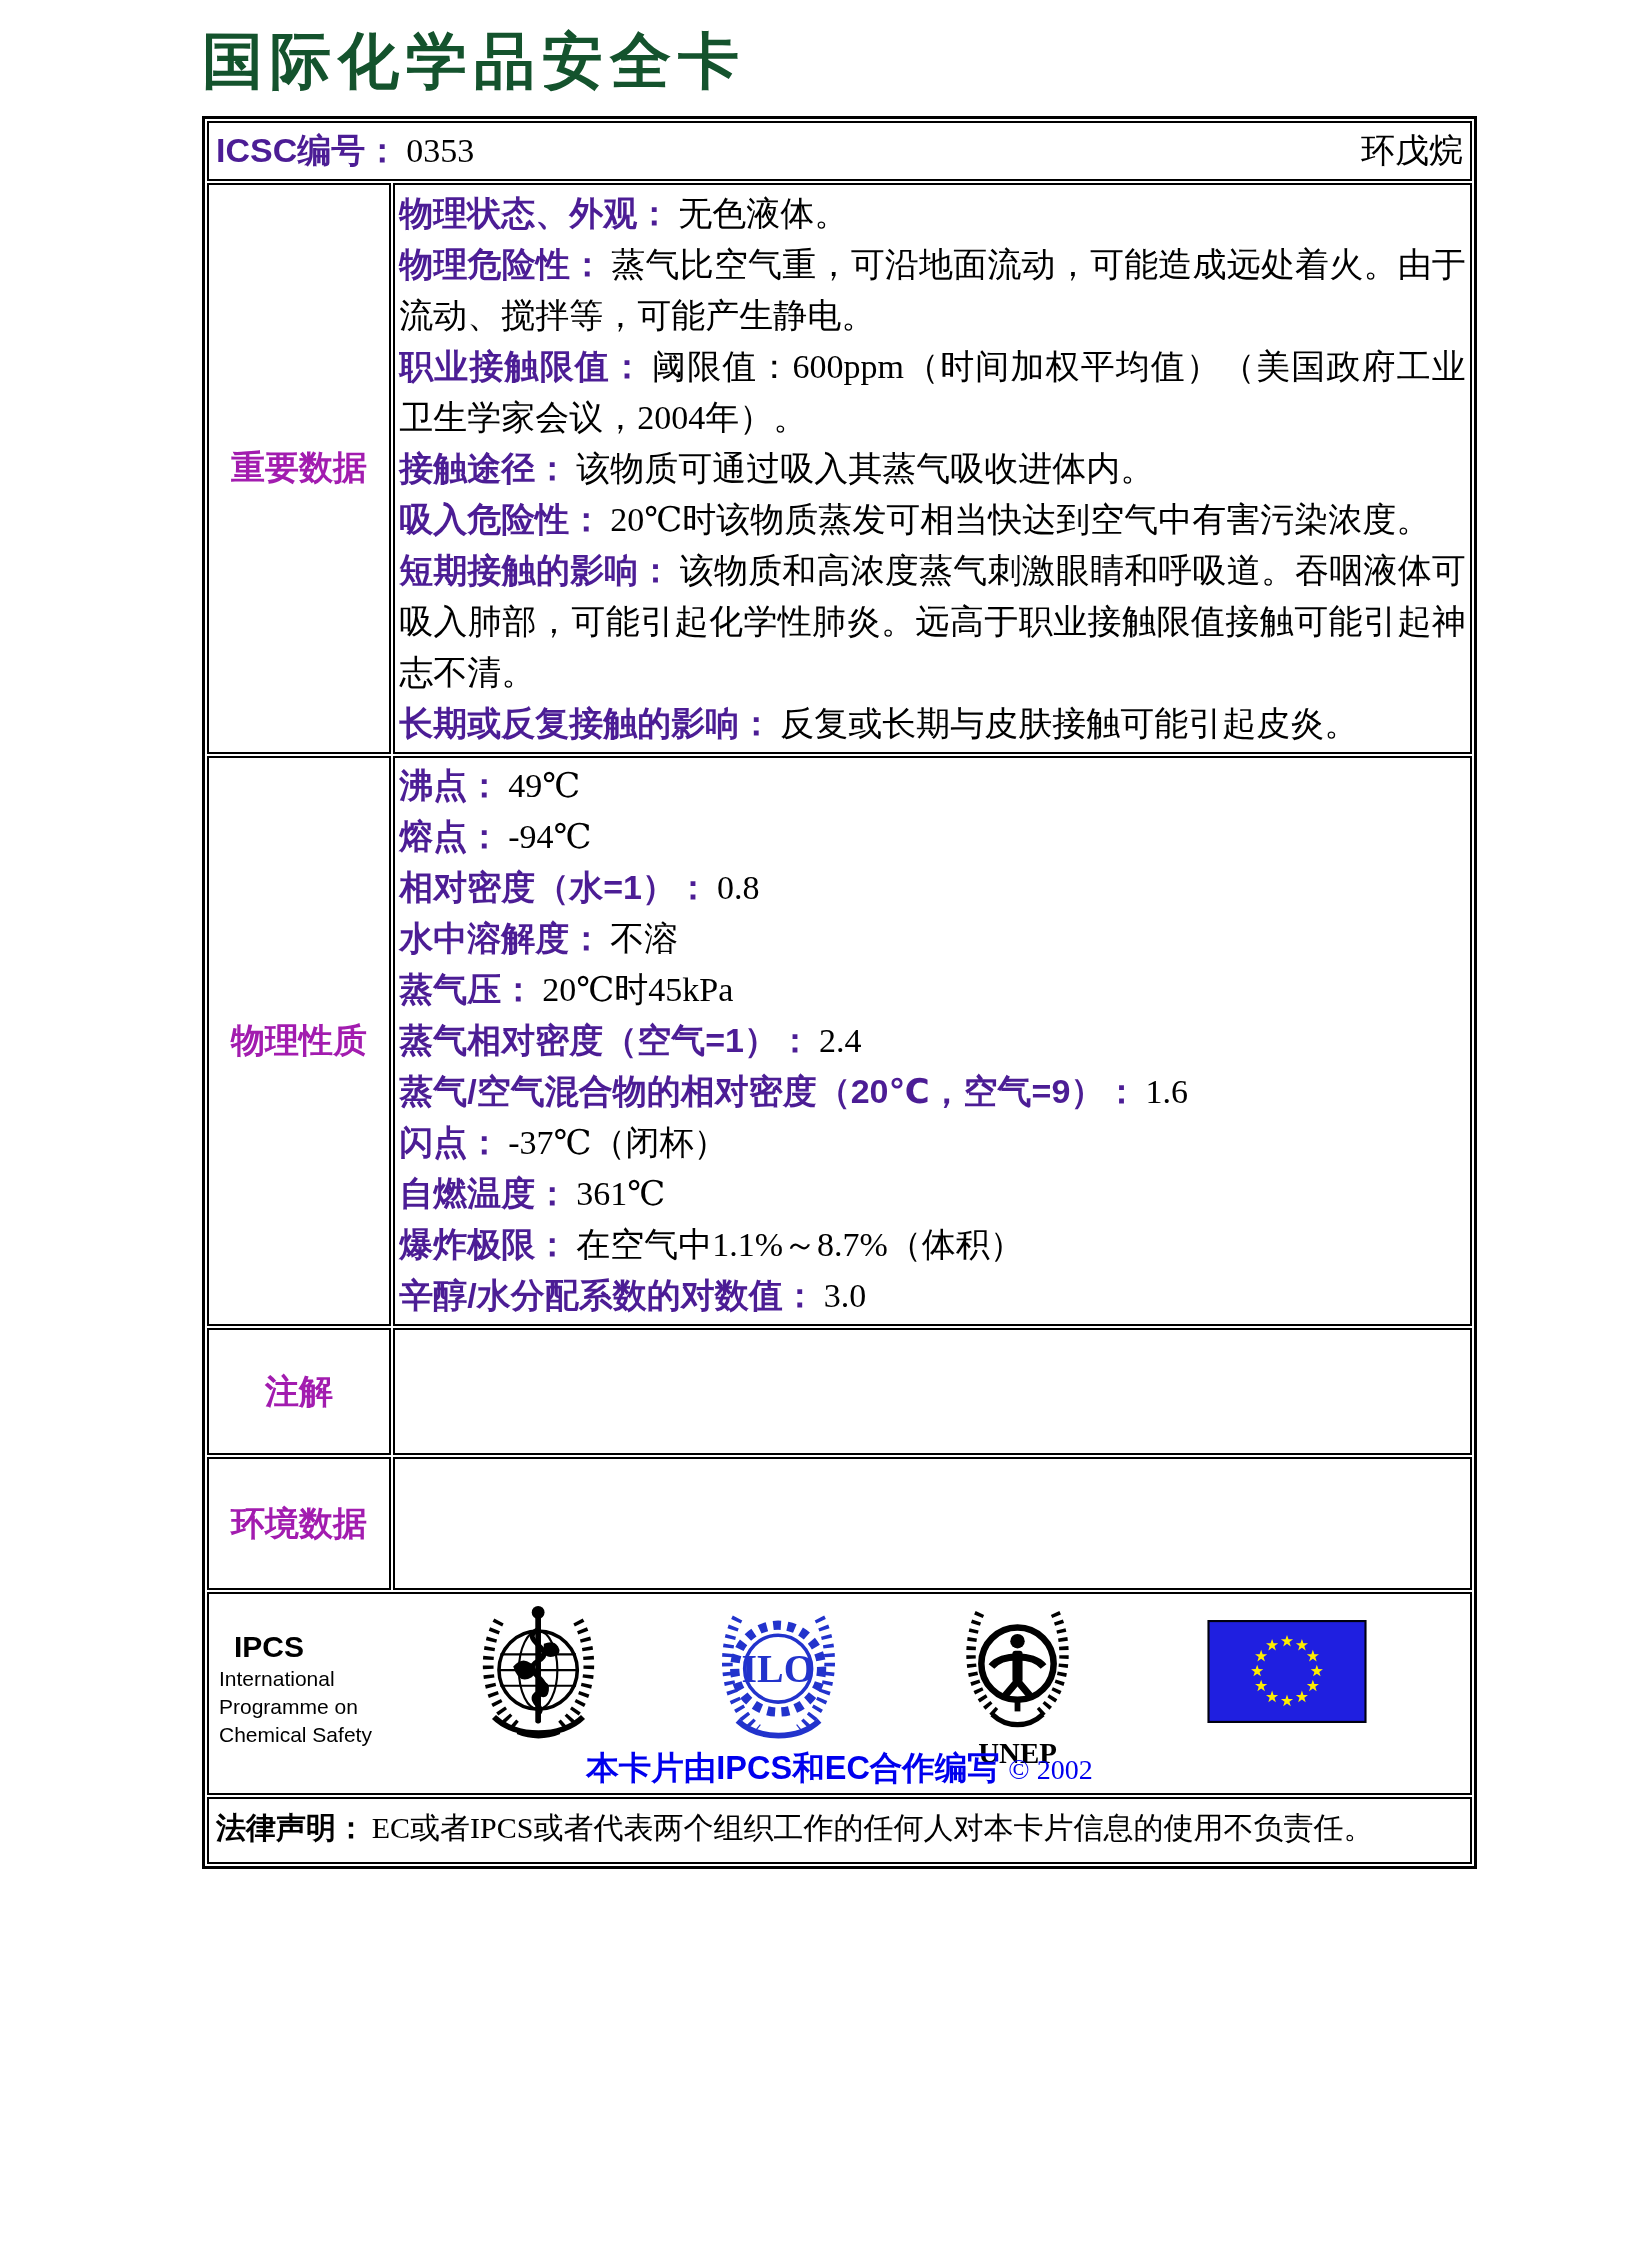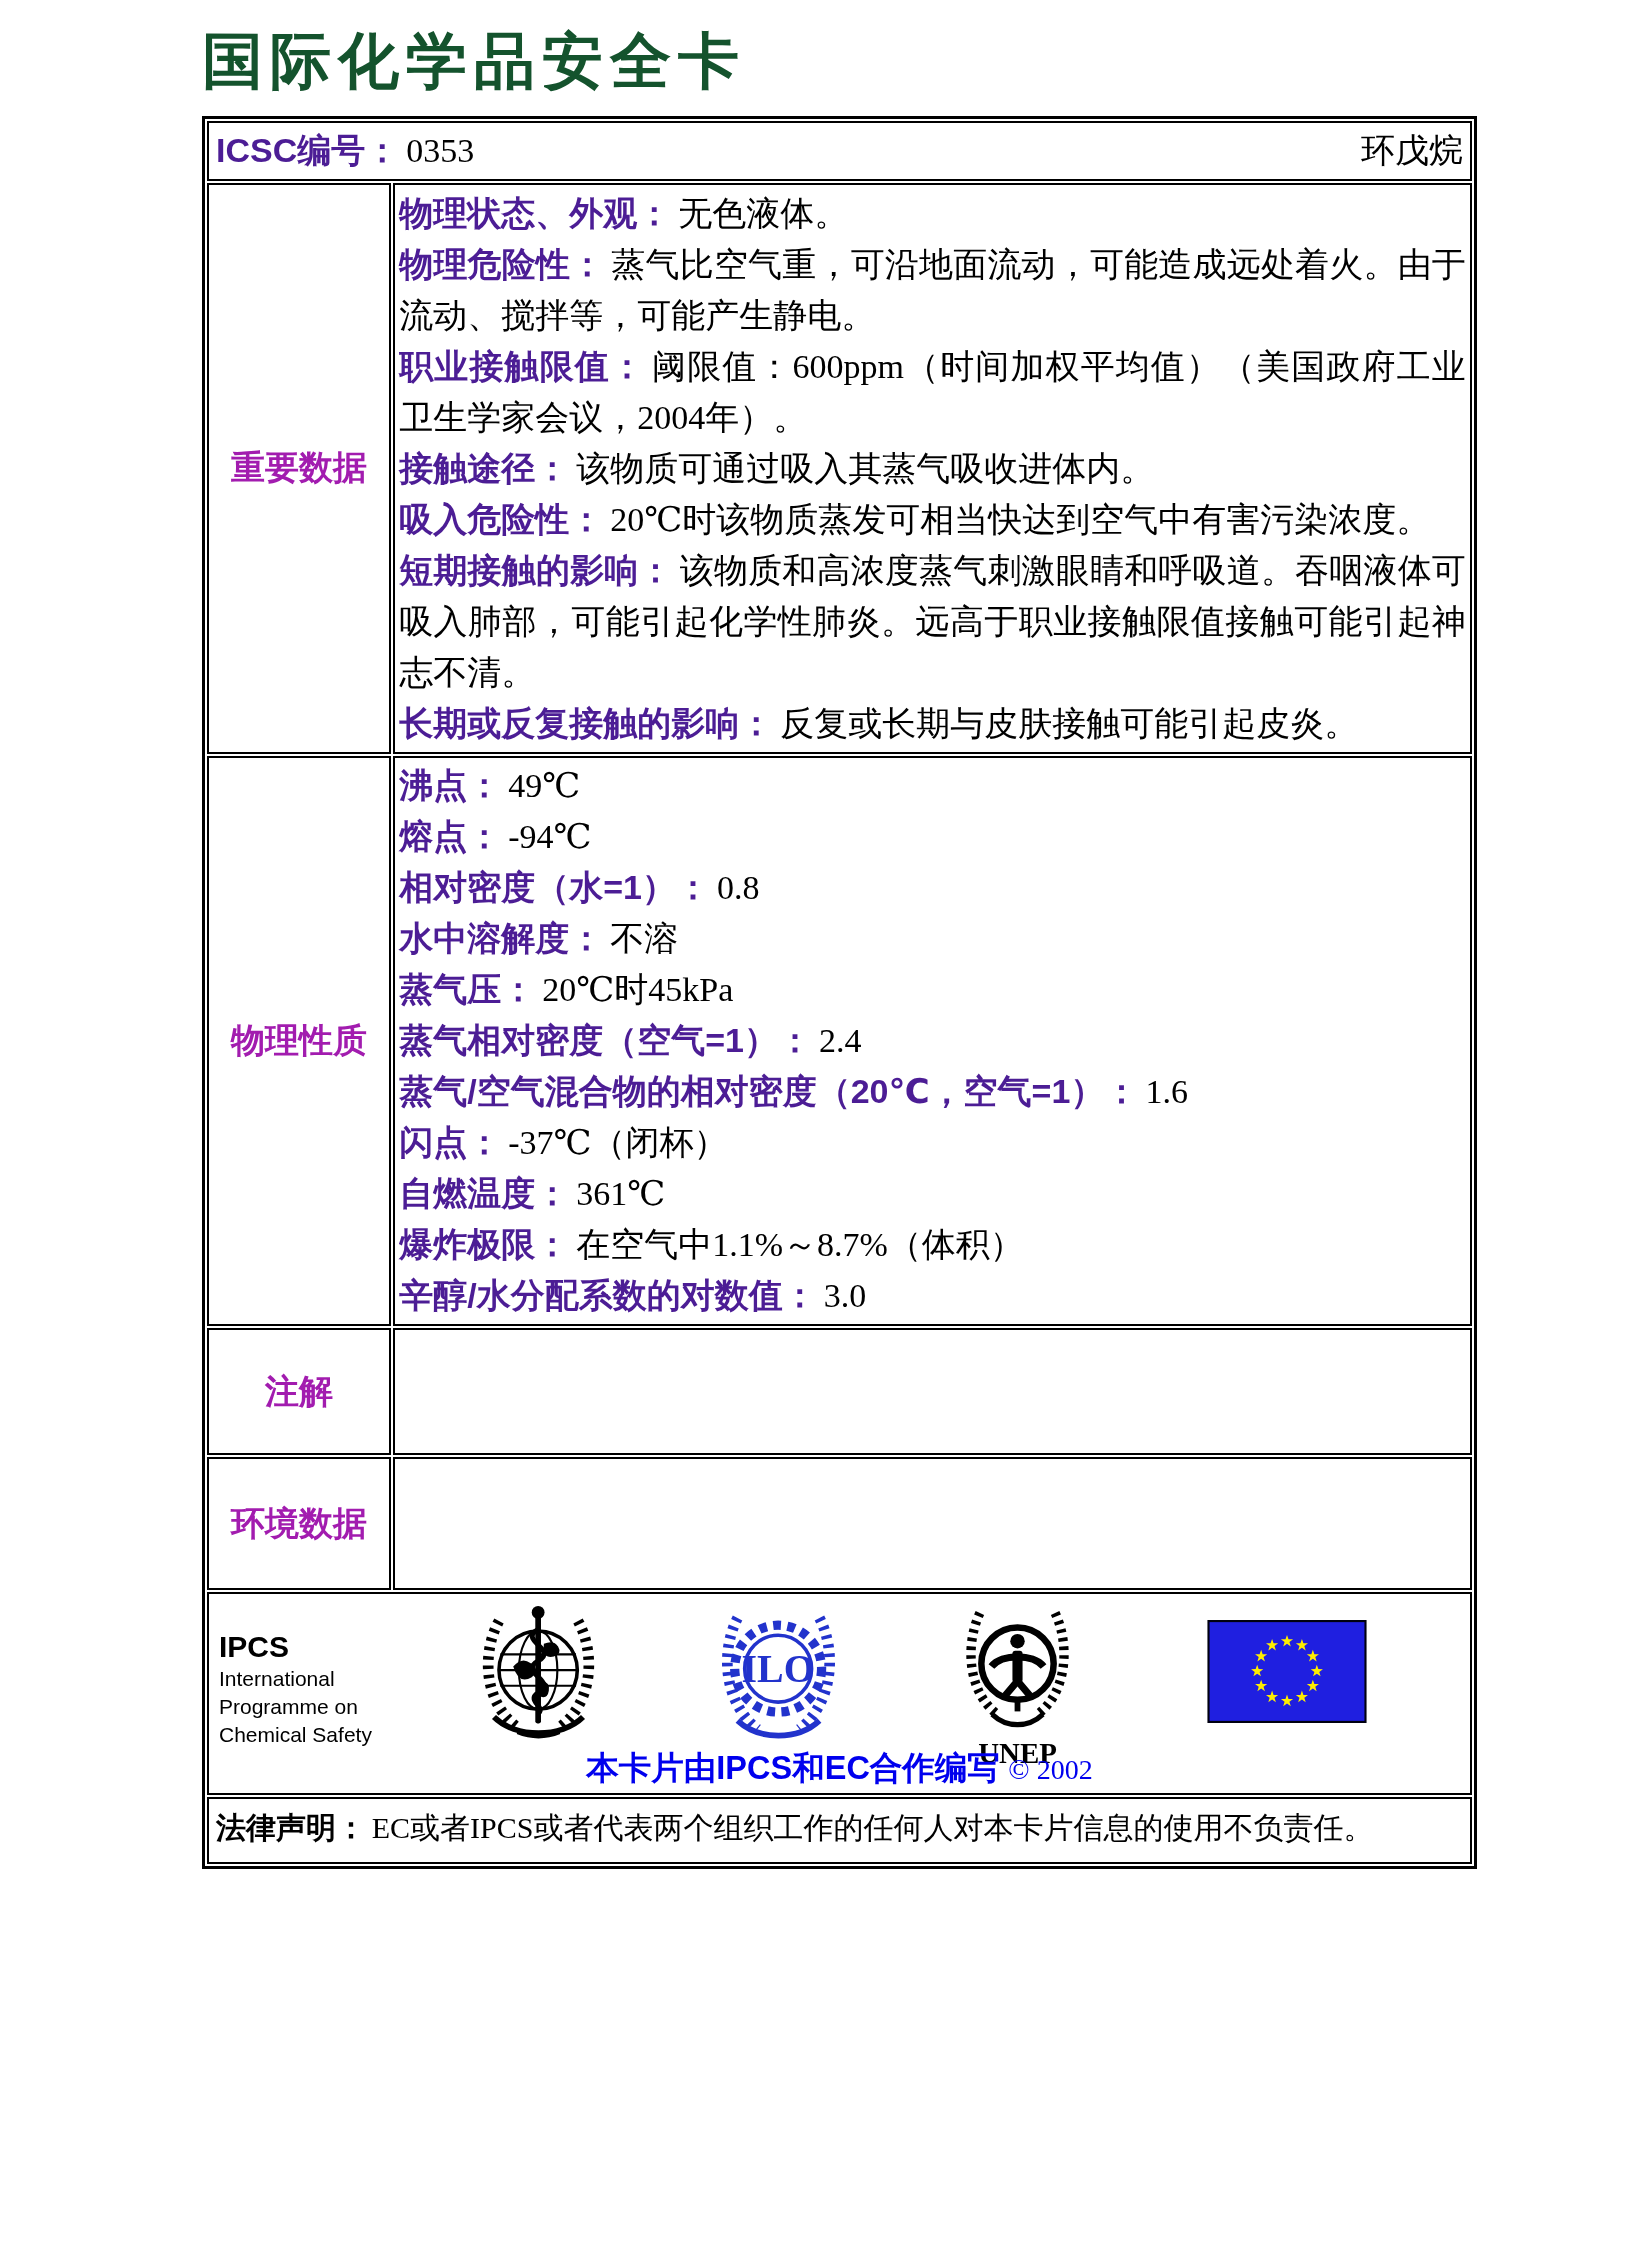--- a/index.html
+++ b/index.html
@@ -55,21 +55,21 @@
   td.content{vertical-align:top;padding:2.8px 4.2px;margin-top:16px;}
   .line{font-size:34px;line-height:51px;text-align:justify;}
   .h-env{height:124px;}
   .h-note{height:117px;}
   .single{font-size:32.5px;line-height:41px;}
   td.logos{position:relative;height:199px;padding:0;}
   .ipcs-block{
     position:absolute;left:10px;top:34px;
     font-family:"Liberation Sans","DejaVu Sans",sans-serif;
   }
-  .ipcs-title{font-size:30px;font-weight:bold;line-height:37px;}
+  .ipcs-title{font-size:30px;font-weight:bold;line-height:37px;margin-left:15px;}
   .ipcs-sub{font-size:21px;line-height:27.6px;}
   .logo{position:absolute;}
   .logo-who{left:266px;top:7px;}
   .logo-ilo{left:506px;top:7px;}
   .logo-unep{left:750px;top:5.7px;}
   .logo-eu{left:998px;top:25.4px;}
   .caption{
     position:absolute;left:0;bottom:2px;width:100%;
     text-align:center;color:#0000EE;
     font-family:"Liberation Sans","DejaVu Sans",sans-serif;
@@ -123,21 +123,21 @@
 
     <tr>
       <td class="side">物理性质</td>
       <td class="content">
         <div class="line"><span class="lbl">沸点：</span><span class="blk">49℃</span></div>
         <div class="line"><span class="lbl">熔点：</span><span class="blk">-94℃</span></div>
         <div class="line"><span class="lbl">相对密度（水=1）：</span><span class="blk">0.8</span></div>
         <div class="line"><span class="lbl">水中溶解度：</span><span class="blk">不溶</span></div>
         <div class="line"><span class="lbl">蒸气压：</span><span class="blk">20℃时45kPa</span></div>
         <div class="line"><span class="lbl">蒸气相对密度（空气=1）：</span><span class="blk">2.4</span></div>
-        <div class="line"><span class="lbl">蒸气/空气混合物的相对密度（20℃，空气=1）：</span><span class="blk">1.6</span></div>
+        <div class="line"><span class="lbl">蒸气/空气混合物的相对密度（20℃，空气=9）：</span><span class="blk">1.6</span></div>
         <div class="line"><span class="lbl">闪点：</span><span class="blk">-37℃（闭杯）</span></div>
         <div class="line"><span class="lbl">自燃温度：</span><span class="blk">361℃</span></div>
         <div class="line"><span class="lbl">爆炸极限：</span><span class="blk">在空气中1.1%～8.7%（体积）</span></div>
         <div class="line"><span class="lbl">辛醇/水分配系数的对数值：</span><span class="blk">3.0</span></div>
       </td>
     </tr>
 
     <tr>
       <td class="side">注解</td>
       <td class="content h-note"></td>

